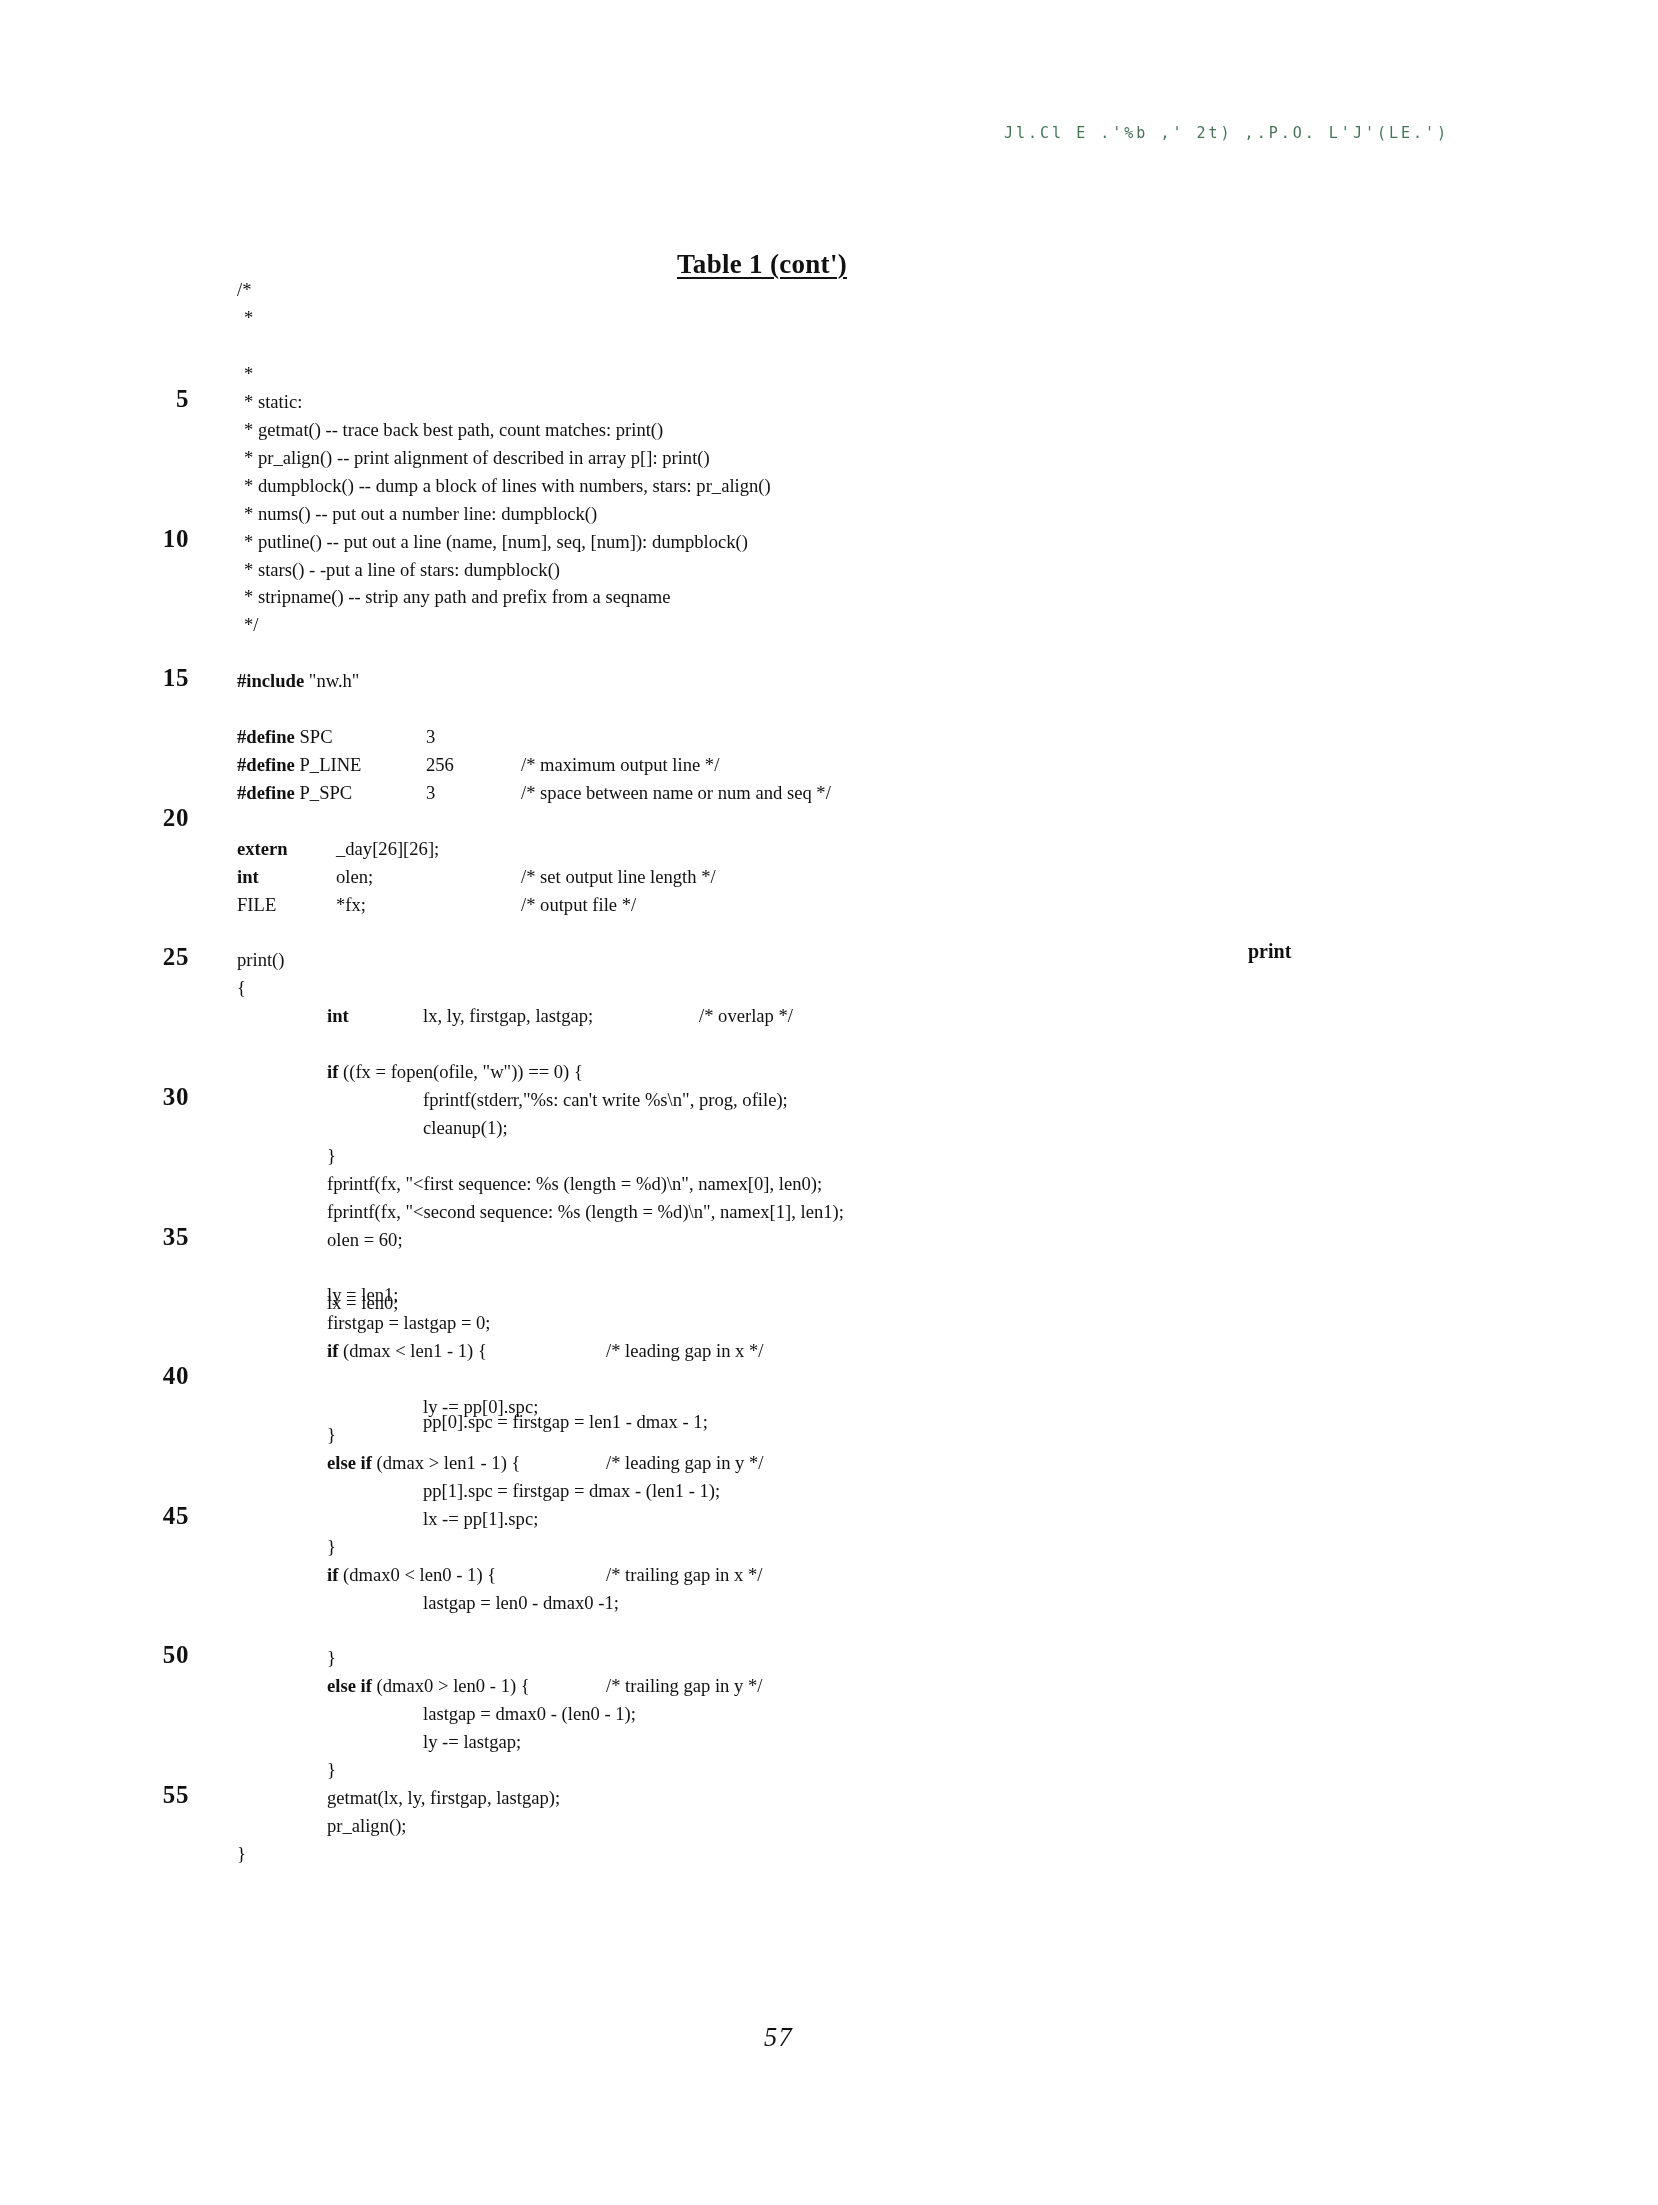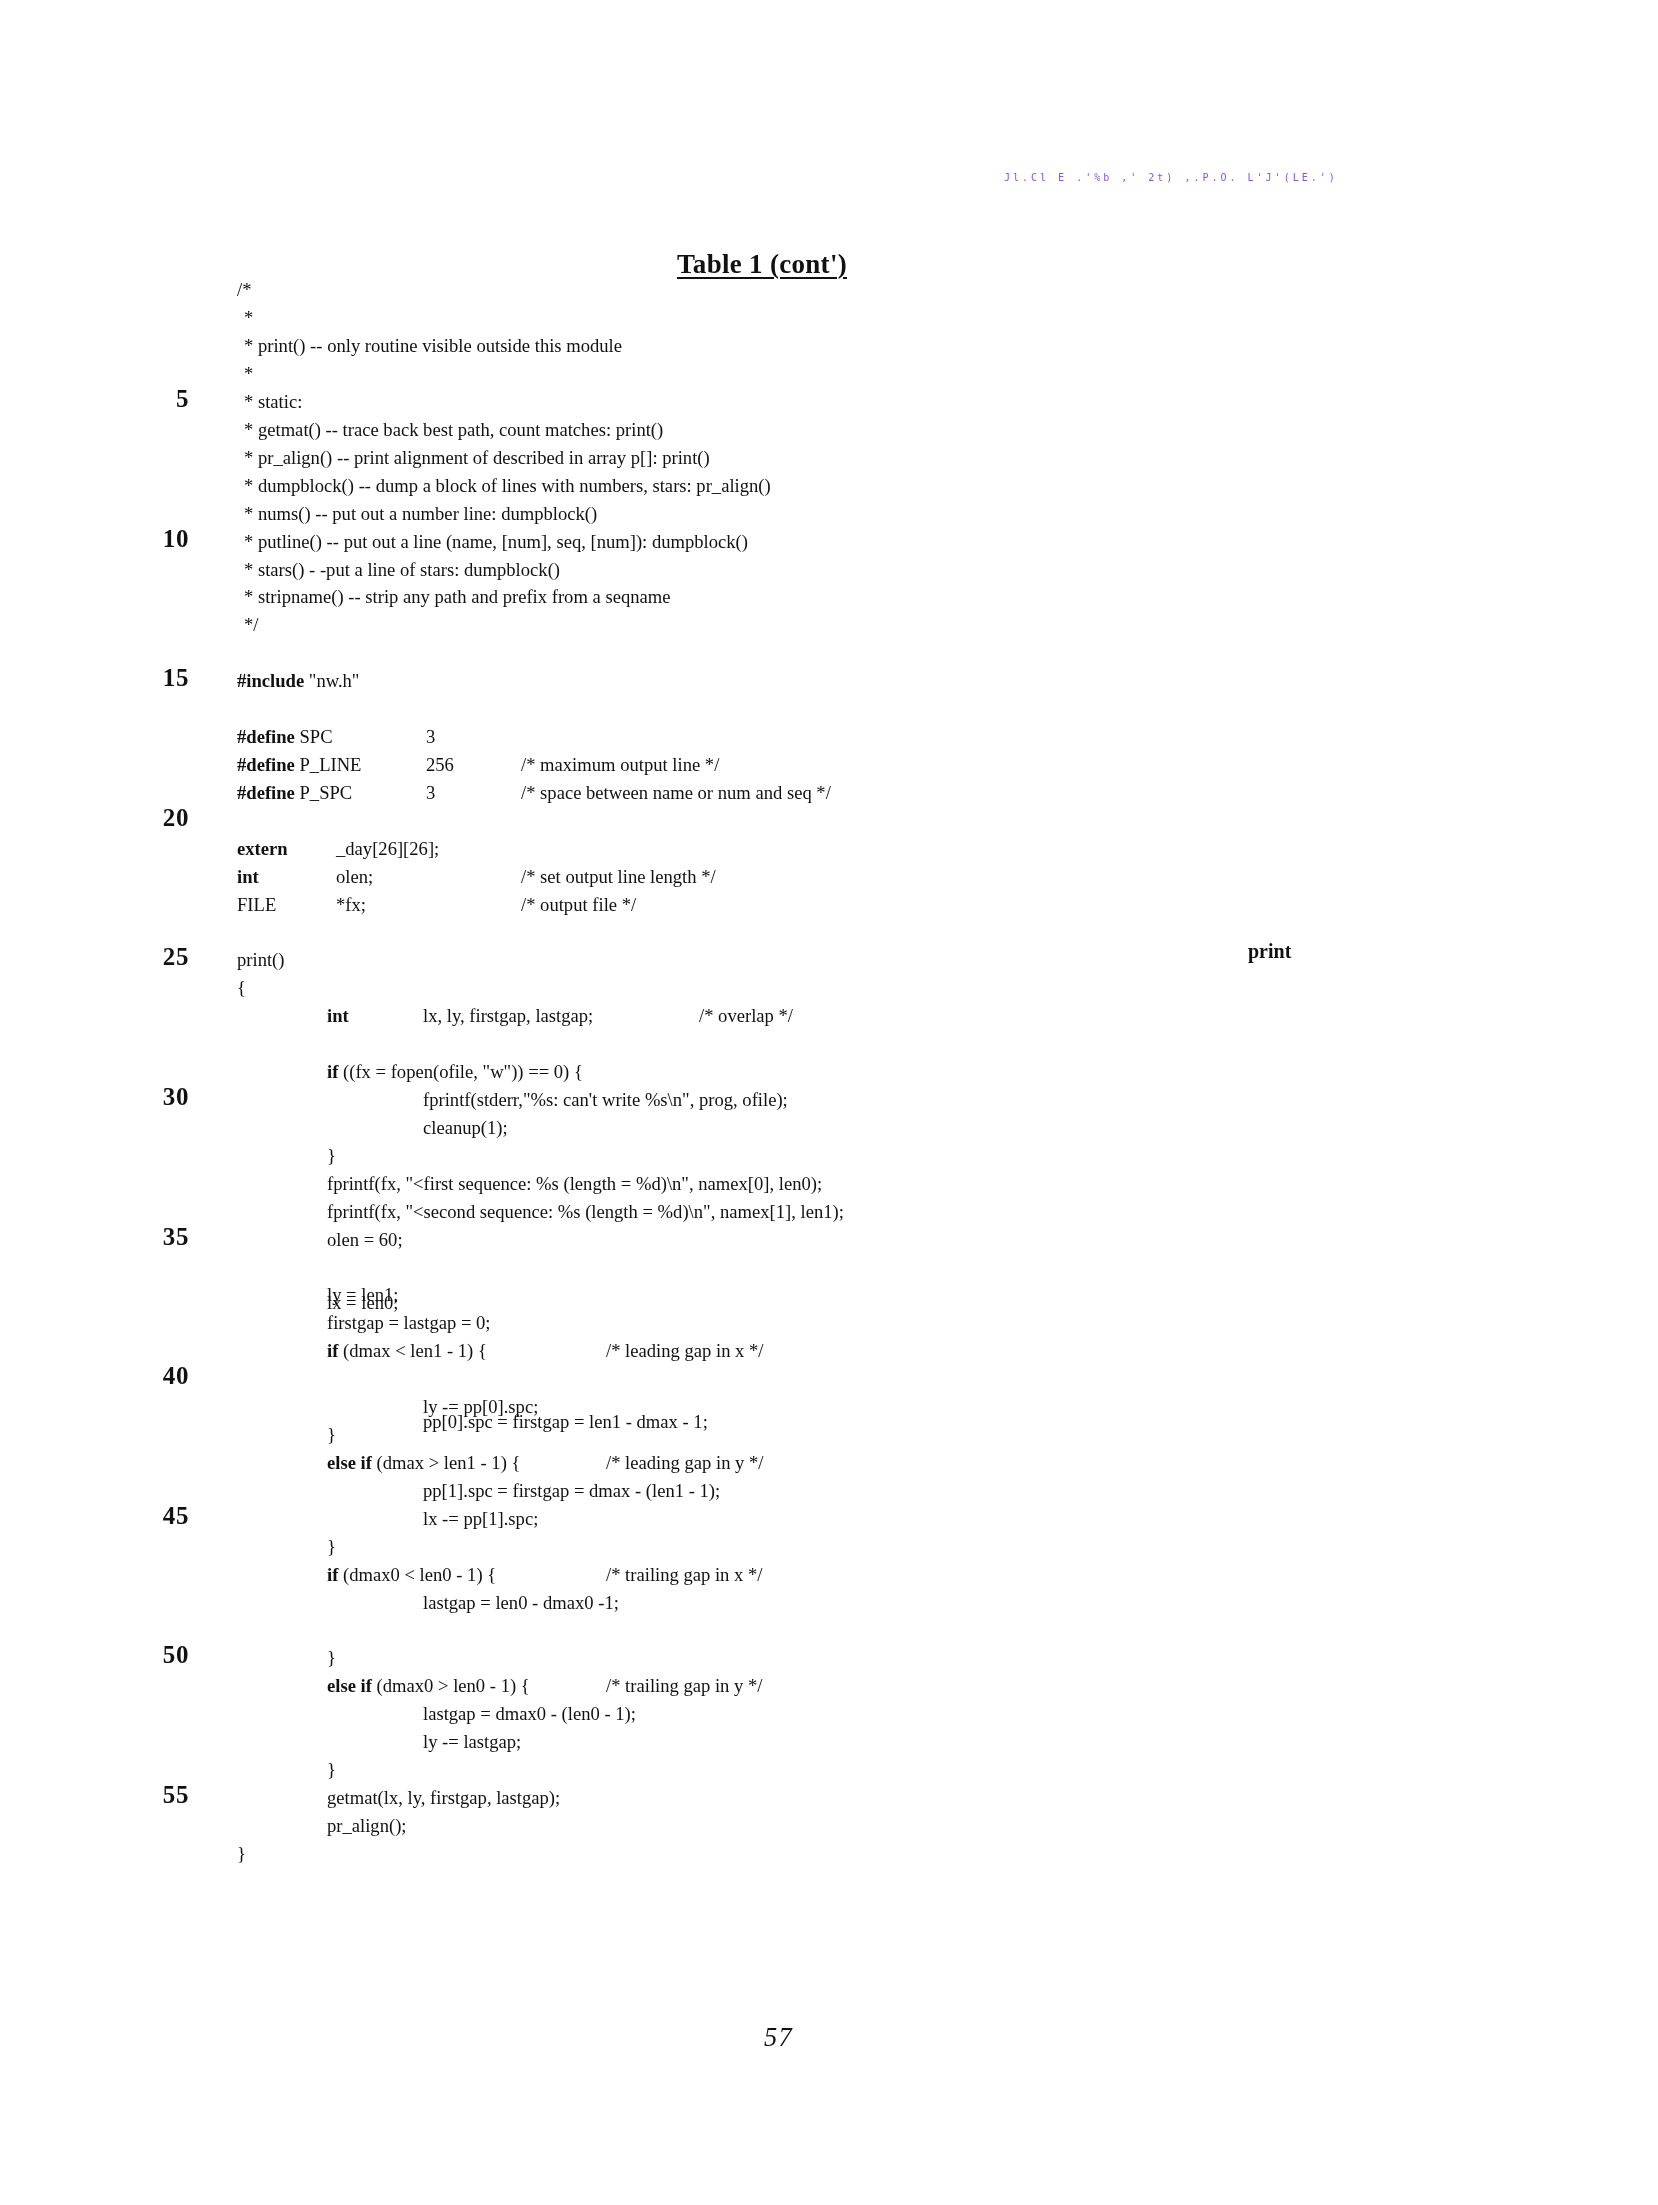--- a/index.html
+++ b/index.html
@@ -7,23 +7,22 @@
     position:relative;
     width:1658px;height:2205px;
     background:#ffffff;
     overflow:hidden;
     font-family:"Liberation Serif","DejaVu Serif",serif;
     color:#111111;
   }
   .stamp{
     position:absolute;left:1004px;top:124px;width:492px;height:42px;
     font-family:"DejaVu Sans Mono",monospace;
-    font-size:10px;letter-spacing:3px;color:#6d28d9;opacity:.8;
+    font-size:15px;letter-spacing:3px;color:#14532d;opacity:.8;
     white-space:nowrap;
-    margin-top:48px;
   }
   .doc-title{
     position:absolute;left:677px;top:249px;
     font-size:27px;font-weight:700;
     text-decoration:underline;
     text-decoration-thickness:2.4px;
     text-underline-offset:3.6px;
     letter-spacing:0.3px;
     white-space:nowrap;
   }
@@ -53,23 +52,20 @@
 
   <div class="doc-title">Table 1 (cont')</div>
 
   <div class="code-listing">
       <div class="code-line" style="top: 277px;">
         <span class="code-cell" style="left: 237px;"><span>/*</span></span>
       </div>
       <div class="code-line" style="top: 305px;">
         <span class="code-cell" style="left: 244px;"><span>*</span></span>
       </div>
-      <div class="code-line" style="top: 333px;">
-        <span class="code-cell" style="left: 244px;"><span>* print() -- only routine visible outside this module</span></span>
-      </div>
       <div class="code-line" style="top: 361px;">
         <span class="code-cell" style="left: 244px;"><span>*</span></span>
       </div>
       <div class="code-line" style="top: 389px;">
         <span class="line-number">5</span>
         <span class="code-cell" style="left: 244px;"><span>* static:</span></span>
       </div>
       <div class="code-line" style="top: 417px;">
         <span class="code-cell" style="left: 244px;"><span>* getmat() -- trace back best path, count matches: print()</span></span>
       </div>

